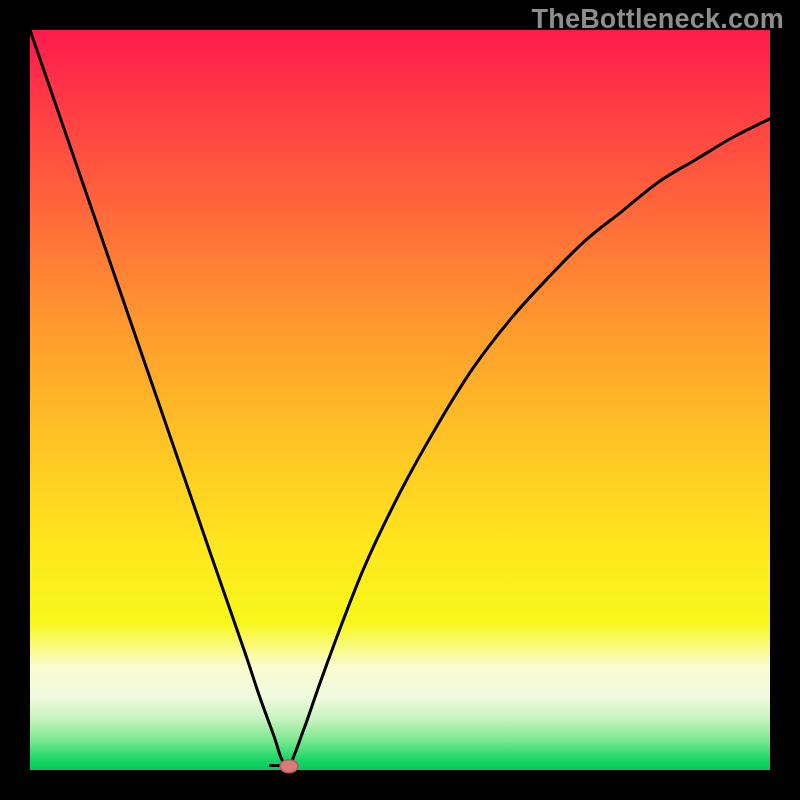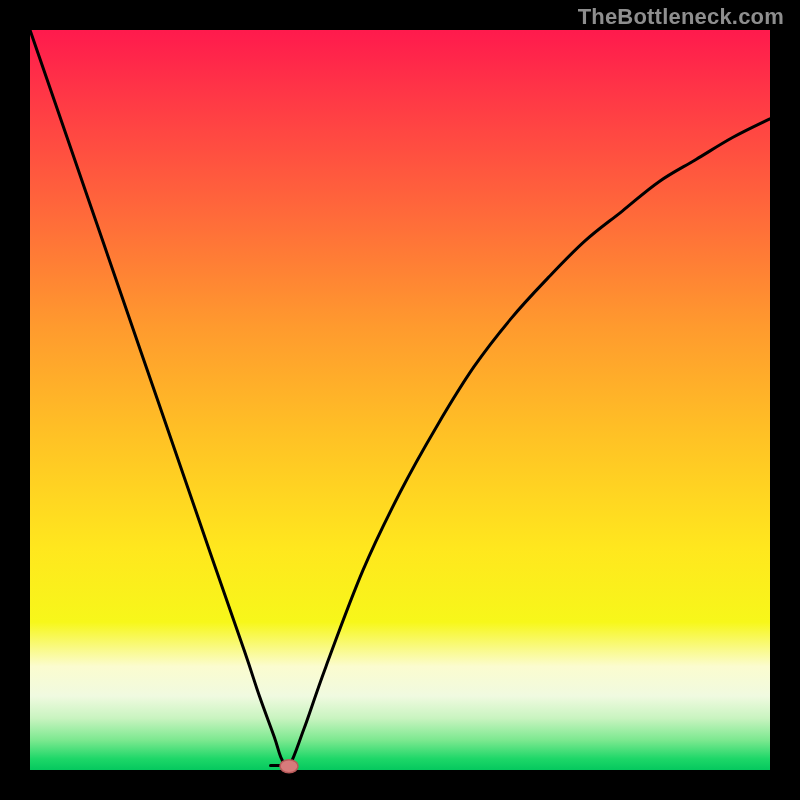--- a/index.html
+++ b/index.html
@@ -16,21 +16,21 @@
     top: 0;
     width: 800px;
     height: 800px;
     background: #000;
   }
   .watermark {
     position: absolute;
     top: 4px;
     right: 16px;
     font-family: Arial, Helvetica, sans-serif;
-    font-size: 22px;
+    font-size: 27px;
     font-weight: 600;
     color: #8e8e8e;
     letter-spacing: 0.2px;
   }
 </style>
 </head>
 <body>
 <div class="frame">
 
 

